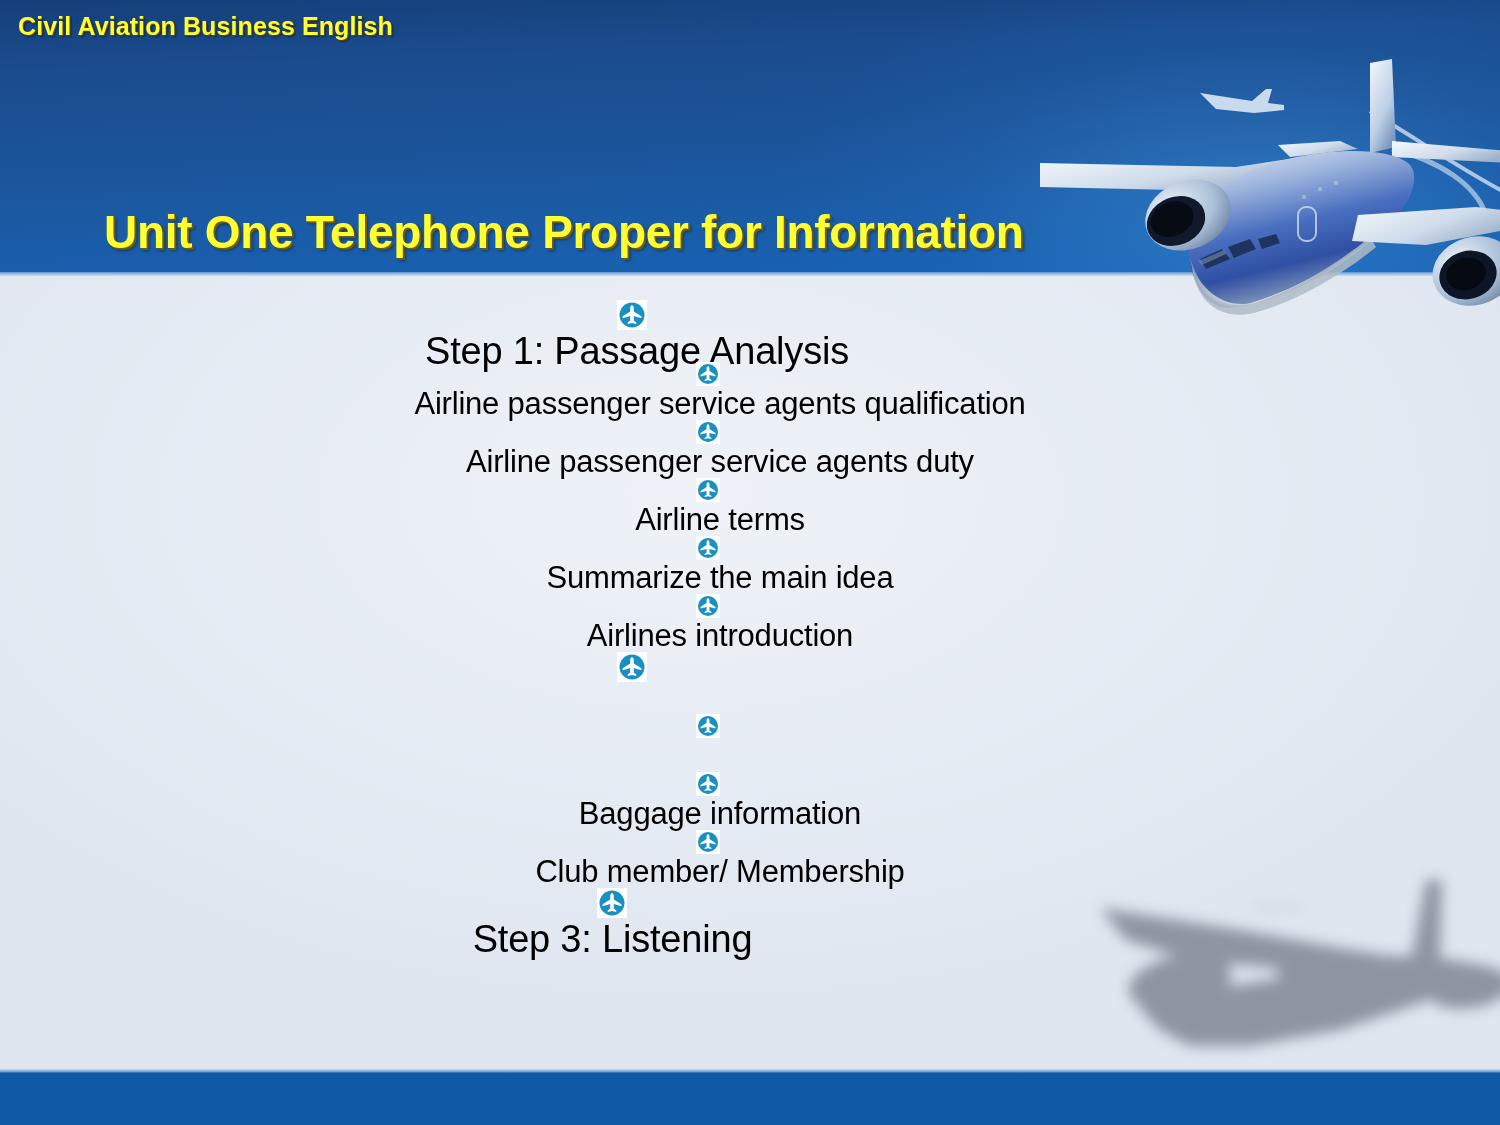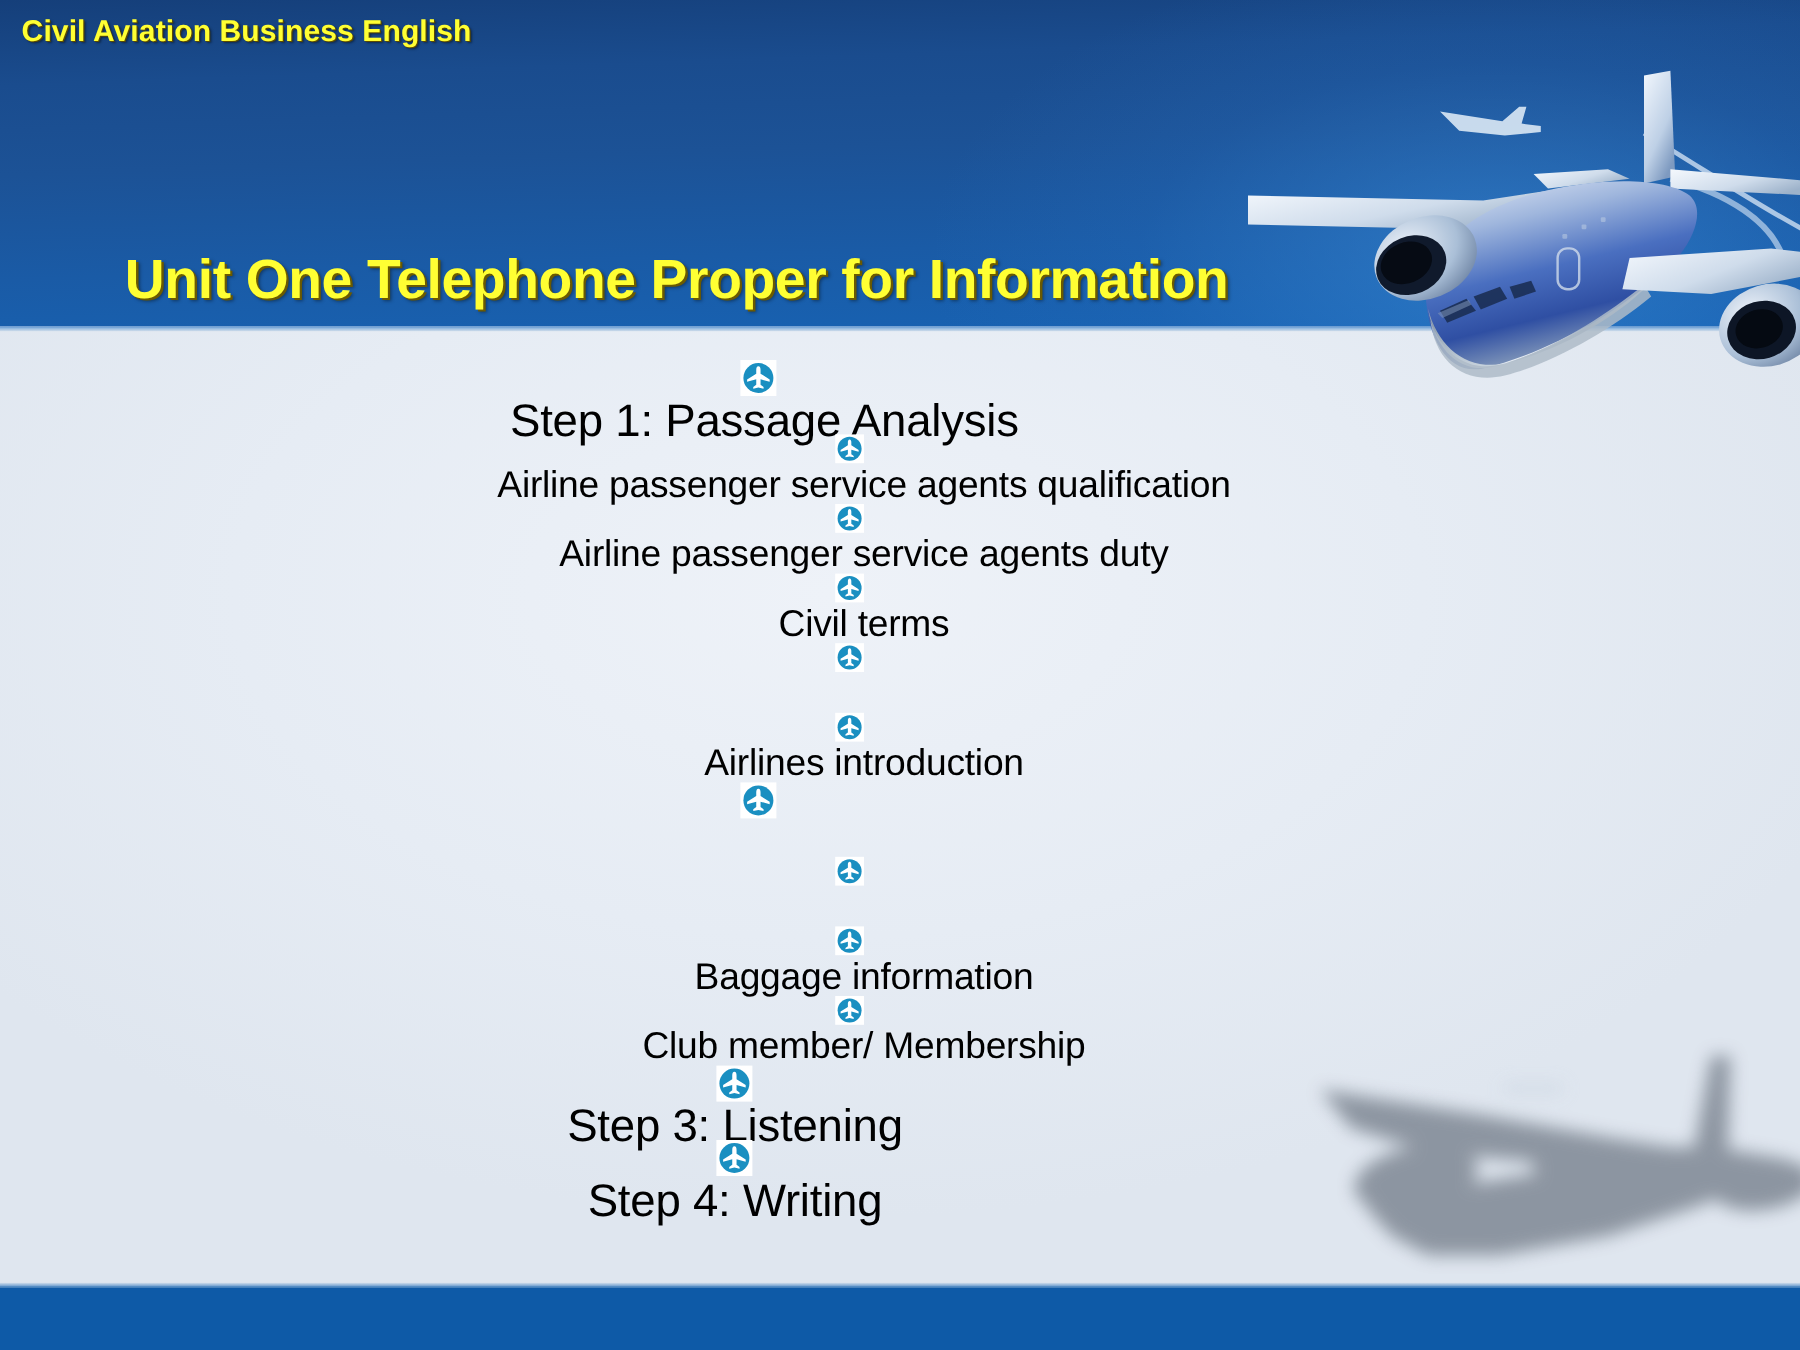--- a/index.html
+++ b/index.html
@@ -317,30 +317,31 @@
       <span class="line-text">Airline passenger service agents duty</span>
     </div>
 
     <div class="line lvl2">
       <span class="bullet-icon">
         <svg width="24" height="24" viewBox="0 0 30 30">
           <ellipse cx="15" cy="15" rx="12.5" ry="12.5" fill="#1a8fc1"></ellipse>
           <path d="M15 5.2 C13.7 5.2 13.2 6.6 13.2 8.4 L13.2 11.4 L5.6 16.2 L5.6 18.2 L13.2 16.1 L13.2 20.6 L10.7 22.4 L10.7 23.9 L15 22.9 L19.3 23.9 L19.3 22.4 L16.8 20.6 L16.8 16.1 L24.4 18.2 L24.4 16.2 L16.8 11.4 L16.8 8.4 C16.8 6.6 16.3 5.2 15 5.2 Z" fill="#ffffff"></path>
         </svg>
       </span>
-      <span class="line-text">Civil terms</span>
-    </div>
-
-    <div class="line lvl2">
-      <span class="bullet-icon">
-        <svg width="24" height="24" viewBox="0 0 30 30">
-          <ellipse cx="15" cy="15" rx="12.5" ry="12.5" fill="#1a8fc1"></ellipse>
-          <path d="M15 5.2 C13.7 5.2 13.2 6.6 13.2 8.4 L13.2 11.4 L5.6 16.2 L5.6 18.2 L13.2 16.1 L13.2 20.6 L10.7 22.4 L10.7 23.9 L15 22.9 L19.3 23.9 L19.3 22.4 L16.8 20.6 L16.8 16.1 L24.4 18.2 L24.4 16.2 L16.8 11.4 L16.8 8.4 C16.8 6.6 16.3 5.2 15 5.2 Z" fill="#ffffff"></path>
-        </svg>
-      </span>
+      <span class="line-text">Airline terms</span>
+    </div>
+
+    <div class="line lvl2">
+      <span class="bullet-icon">
+        <svg width="24" height="24" viewBox="0 0 30 30">
+          <ellipse cx="15" cy="15" rx="12.5" ry="12.5" fill="#1a8fc1"></ellipse>
+          <path d="M15 5.2 C13.7 5.2 13.2 6.6 13.2 8.4 L13.2 11.4 L5.6 16.2 L5.6 18.2 L13.2 16.1 L13.2 20.6 L10.7 22.4 L10.7 23.9 L15 22.9 L19.3 23.9 L19.3 22.4 L16.8 20.6 L16.8 16.1 L24.4 18.2 L24.4 16.2 L16.8 11.4 L16.8 8.4 C16.8 6.6 16.3 5.2 15 5.2 Z" fill="#ffffff"></path>
+        </svg>
+      </span>
+      <span class="line-text">Summarize the main idea</span>
     </div>
 
     <div class="line lvl2">
       <span class="bullet-icon">
         <svg width="24" height="24" viewBox="0 0 30 30">
           <ellipse cx="15" cy="15" rx="12.5" ry="12.5" fill="#1a8fc1"></ellipse>
           <path d="M15 5.2 C13.7 5.2 13.2 6.6 13.2 8.4 L13.2 11.4 L5.6 16.2 L5.6 18.2 L13.2 16.1 L13.2 20.6 L10.7 22.4 L10.7 23.9 L15 22.9 L19.3 23.9 L19.3 22.4 L16.8 20.6 L16.8 16.1 L24.4 18.2 L24.4 16.2 L16.8 11.4 L16.8 8.4 C16.8 6.6 16.3 5.2 15 5.2 Z" fill="#ffffff"></path>
         </svg>
       </span>
       <span class="line-text">Airlines introduction</span>
@@ -387,28 +388,19 @@
     <div class="line lvl1 tight">
       <span class="bullet-icon">
         <svg width="30" height="30" viewBox="0 0 30 30">
           <ellipse cx="15" cy="15" rx="12.5" ry="12.5" fill="#1a8fc1"></ellipse>
           <path d="M15 5.2 C13.7 5.2 13.2 6.6 13.2 8.4 L13.2 11.4 L5.6 16.2 L5.6 18.2 L13.2 16.1 L13.2 20.6 L10.7 22.4 L10.7 23.9 L15 22.9 L19.3 23.9 L19.3 22.4 L16.8 20.6 L16.8 16.1 L24.4 18.2 L24.4 16.2 L16.8 11.4 L16.8 8.4 C16.8 6.6 16.3 5.2 15 5.2 Z" fill="#ffffff"></path>
         </svg>
       </span>
       <span class="line-text">Step 3: Listening</span>
     </div>
 
-    <div class="line lvl1 tight">
-      <span class="bullet-icon">
-        <svg width="30" height="30" viewBox="0 0 30 30">
-          <ellipse cx="15" cy="15" rx="12.5" ry="12.5" fill="#1a8fc1"></ellipse>
-          <path d="M15 5.2 C13.7 5.2 13.2 6.6 13.2 8.4 L13.2 11.4 L5.6 16.2 L5.6 18.2 L13.2 16.1 L13.2 20.6 L10.7 22.4 L10.7 23.9 L15 22.9 L19.3 23.9 L19.3 22.4 L16.8 20.6 L16.8 16.1 L24.4 18.2 L24.4 16.2 L16.8 11.4 L16.8 8.4 C16.8 6.6 16.3 5.2 15 5.2 Z" fill="#ffffff"></path>
-        </svg>
-      </span>
-      <span class="line-text">Step 4: Writing</span>
-    </div>
 
   </div>
 
   <div class="bottom-bar-top"></div>
   <div class="bottom-bar"></div>
 
 </div>
 
 </body></html>

